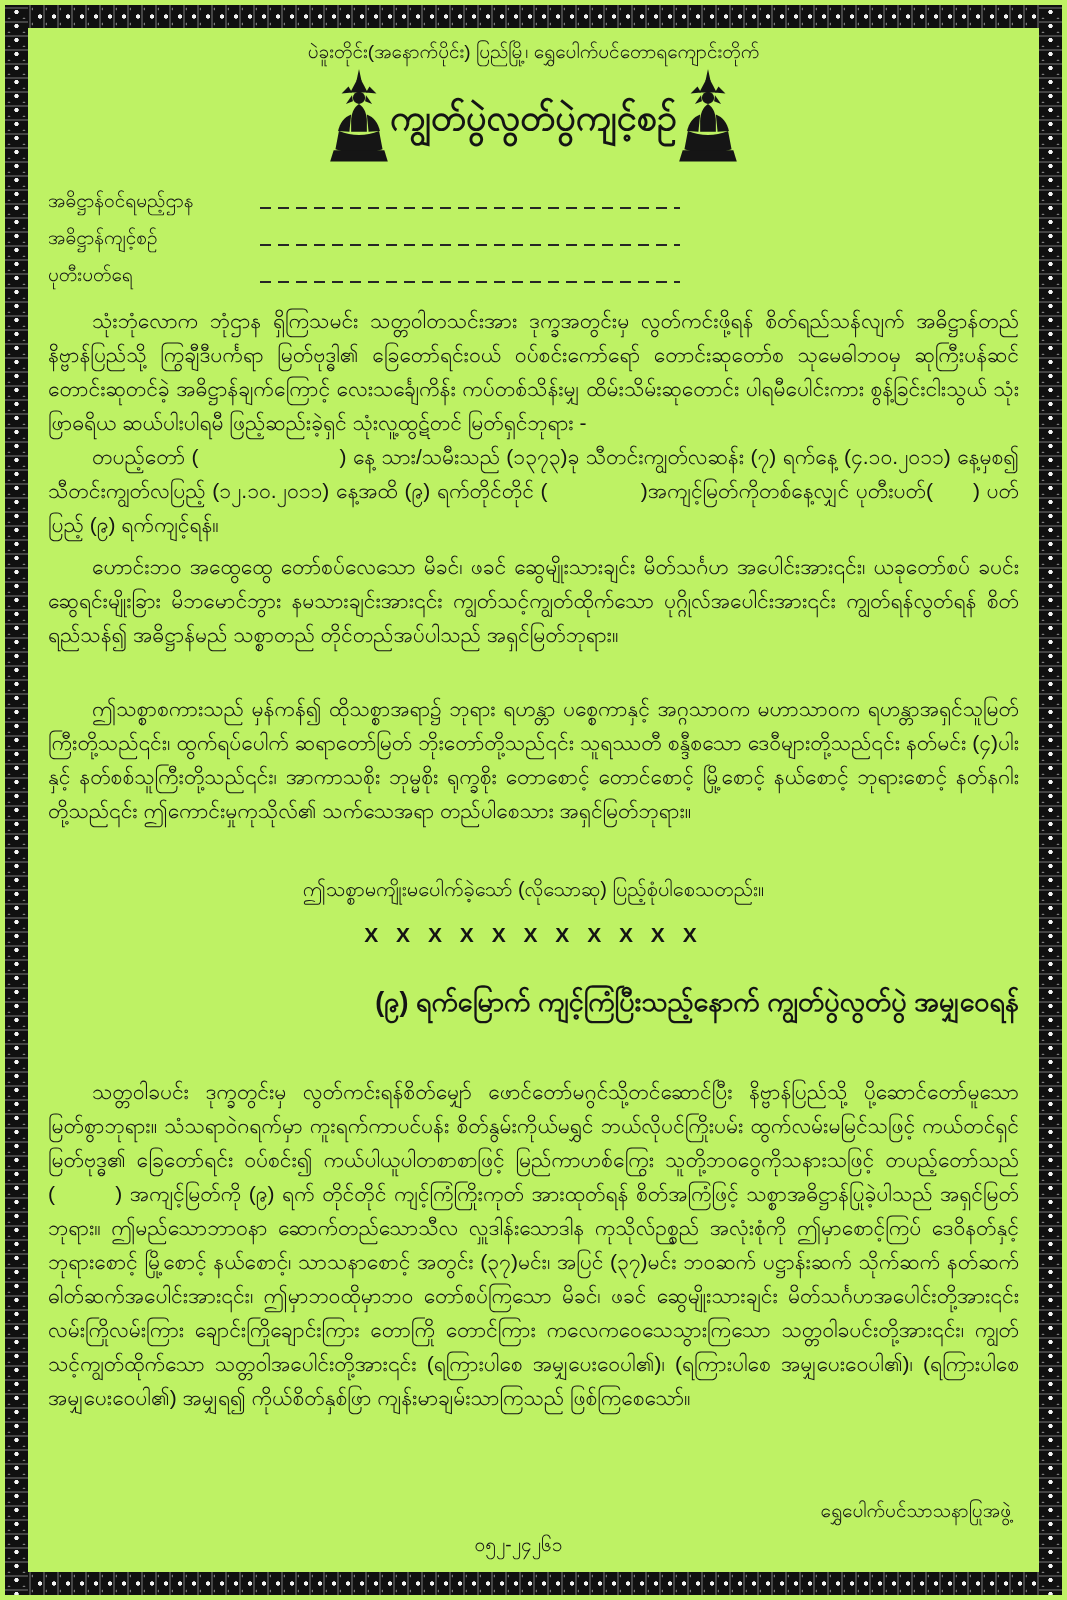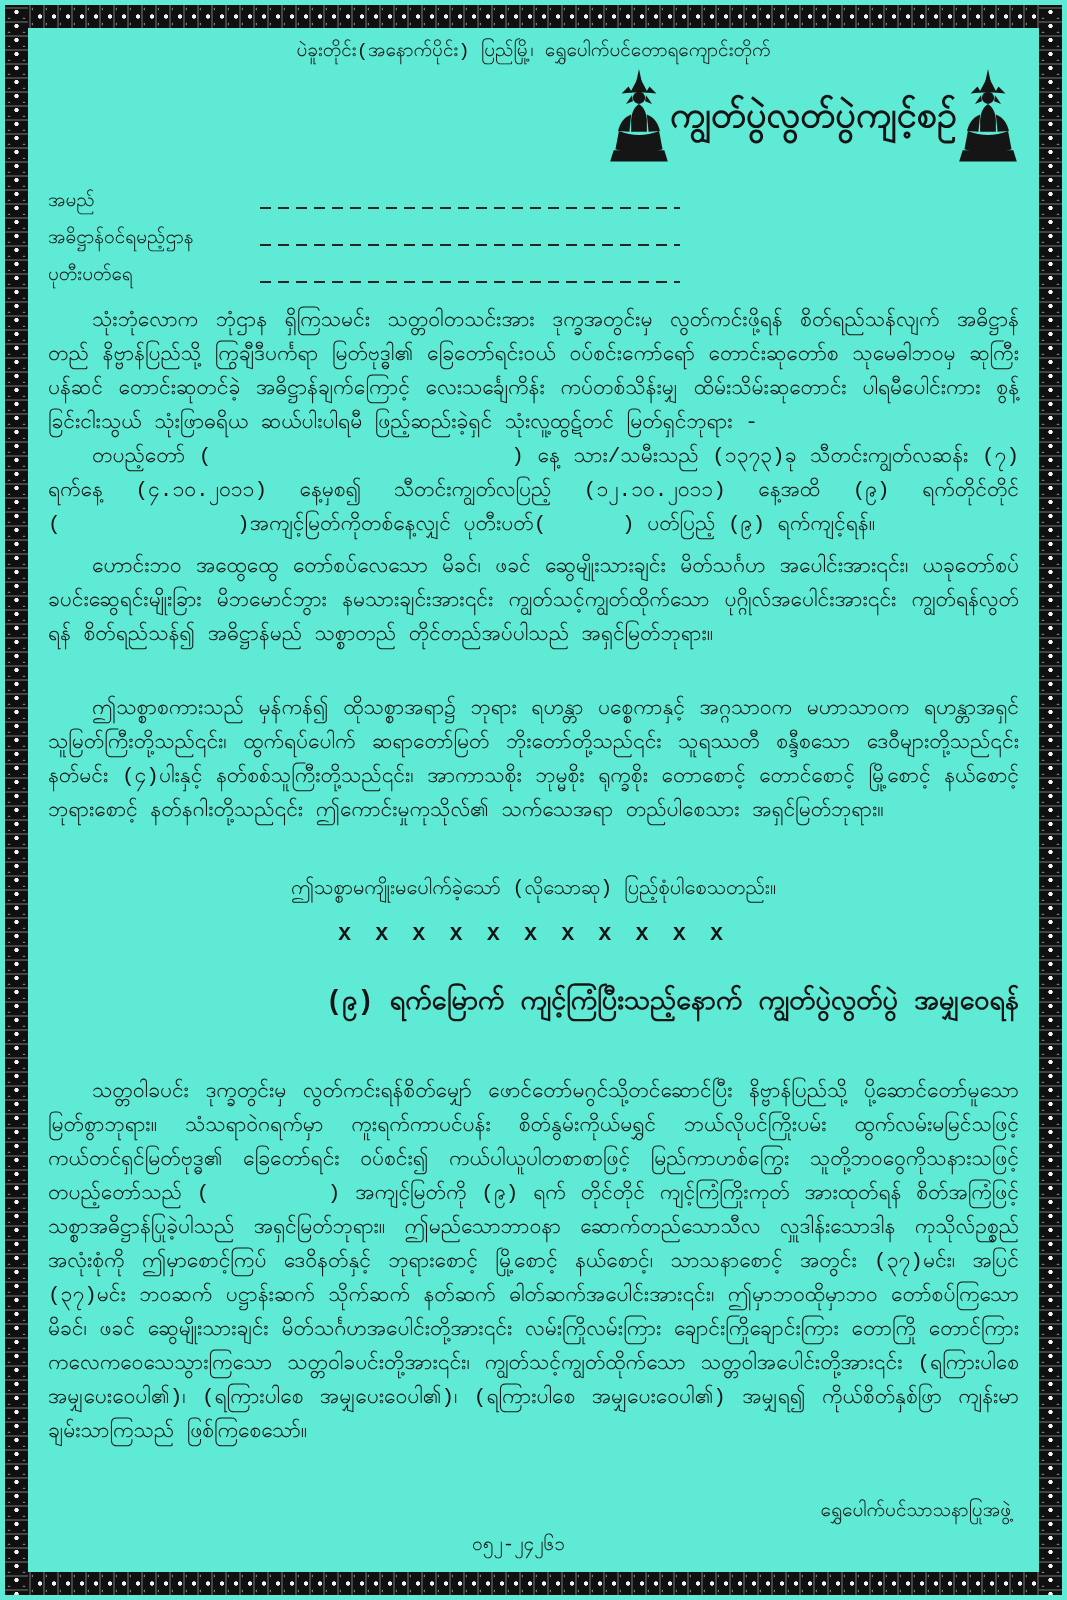--- a/index.html
+++ b/index.html
@@ -1,23 +1,23 @@
 <!DOCTYPE html>
 <html><head>
 <meta charset="utf-8">
 <style>
   html, body { margin: 0; padding: 0; background: #ffffff; }
   .page {
     position: relative;
     width: 1067px;
     height: 1600px;
     margin: 0 auto;
-    background: #5eead4;
+    background: #bef264;
     color: #141414;
-    font-family: Liberation Mono, monospace;
+    font-family: Liberation Sans, sans-serif;
     overflow: hidden;
   }
 
   
   .band { position: absolute; background-color: #101010; }
   .band.h {
     left: 5px; right: 5px; height: 23px;
     background-image:
       radial-gradient(circle at 7px 11.5px, rgba(255,255,255,.95) 1.9px, transparent 2.5px),
       radial-gradient(circle at 14px 4px,  rgba(255,255,255,.45) 1.2px, transparent 1.7px),
@@ -41,21 +41,21 @@
 
   
   .content {
     position: absolute;
     top: 36px; bottom: 34px; left: 48px; right: 48px;
     display: flex;
     flex-direction: column;
   }
   .hdr1, .hdr2 { text-align: center; font-size: 19px; line-height: 31px; }
   .title-row {
-    display: flex; align-items: center; justify-content: flex-end;
+    display: flex; align-items: center; justify-content: center;
     margin: 2px 0 10px;
   }
   .title { margin: 0; font-size: 36px; font-weight: bold; line-height: 1.25; }
   .deity { display: inline-flex; }
 
   .form { margin: 4px 0 8px; }
   .frow { display: flex; align-items: flex-end; height: 37px; }
   .flabel { flex: 0 0 212px; font-size: 19px; line-height: 30px; }
   .fline {
     flex: 0 0 420px; height: 26px;
@@ -133,25 +133,25 @@
             <path d="M44 52 C52 55 57 62 59 71 L46 72 Z"></path>
             <path d="M12 71 Q35 80 58 71 L62 92 Q35 101 8 92 Z"></path>
             <path d="M6 93 L64 93 L68 106 L2 106 Z"></path>
           </g>
         </svg>
       </span>
     </div>
 
     <div class="form">
       <div class="frow">
-        <span class="flabel">အမည်</span>
+        <span class="flabel">အဓိဋ္ဌာန်ဝင်ရမည့်ဌာန</span>
         <span class="fline"></span>
       </div>
       <div class="frow">
-        <span class="flabel">အဓိဋ္ဌာန်ဝင်ရမည့်ဌာန</span>
+        <span class="flabel">အဓိဋ္ဌာန်ကျင့်စဉ်</span>
         <span class="fline"></span>
       </div>
       <div class="frow">
         <span class="flabel">ပုတီးပတ်ရေ</span>
         <span class="fline"></span>
       </div>
     </div>
 
     <p class="para indent p1">သုံးဘုံလောက ဘုံဌာန ရှိကြသမင်း သတ္တဝါတသင်းအား ဒုက္ခအတွင်းမှ လွတ်ကင်းဖို့ရန် စိတ်ရည်သန်လျက် အဓိဋ္ဌာန်တည် နိဗ္ဗာန်ပြည်သို့ ကြွချီဒီပင်္ကရာ မြတ်ဗုဒ္ဓါ၏ ခြေတော်ရင်းဝယ် ဝပ်စင်းကော်ရော် တောင်းဆုတော်စ သုမေဓါဘဝမှ ဆုကြီးပန်ဆင် တောင်းဆုတင်ခဲ့ အဓိဋ္ဌာန်ချက်ကြောင့် လေးသင်္ချေကိန်း ကပ်တစ်သိန်းမျှ ထိမ်းသိမ်းဆုတောင်း ပါရမီပေါင်းကား စွန့်ခြင်းငါးသွယ် သုံးဖြာဓရိယ ဆယ်ပါးပါရမီ ဖြည့်ဆည်းခဲ့ရှင် သုံးလူ့ထွဋ်တင် မြတ်ရှင်ဘုရား -</p>
     <p class="para indent p2">တပည့်တော် (&nbsp;&nbsp;&nbsp;&nbsp;&nbsp;&nbsp;&nbsp;&nbsp;&nbsp;&nbsp;&nbsp;&nbsp;&nbsp;&nbsp;&nbsp;&nbsp;&nbsp;&nbsp;&nbsp;&nbsp;&nbsp;&nbsp;) နေ့ သား/သမီးသည် (၁၃၇၃)ခု သီတင်းကျွတ်လဆန်း (၇) ရက်နေ့ (၄.၁၀.၂၀၁၁) နေ့မှစ၍ သီတင်းကျွတ်လပြည့် (၁၂.၁၀.၂၀၁၁) နေ့အထိ (၉) ရက်တိုင်တိုင် (&nbsp;&nbsp;&nbsp;&nbsp;&nbsp;&nbsp;&nbsp;&nbsp;&nbsp;&nbsp;&nbsp;&nbsp;&nbsp;&nbsp;)အကျင့်မြတ်ကိုတစ်နေ့လျှင် ပုတီးပတ်(&nbsp;&nbsp;&nbsp;&nbsp;&nbsp;&nbsp;) ပတ်ပြည့် (၉) ရက်ကျင့်ရန်။</p>

